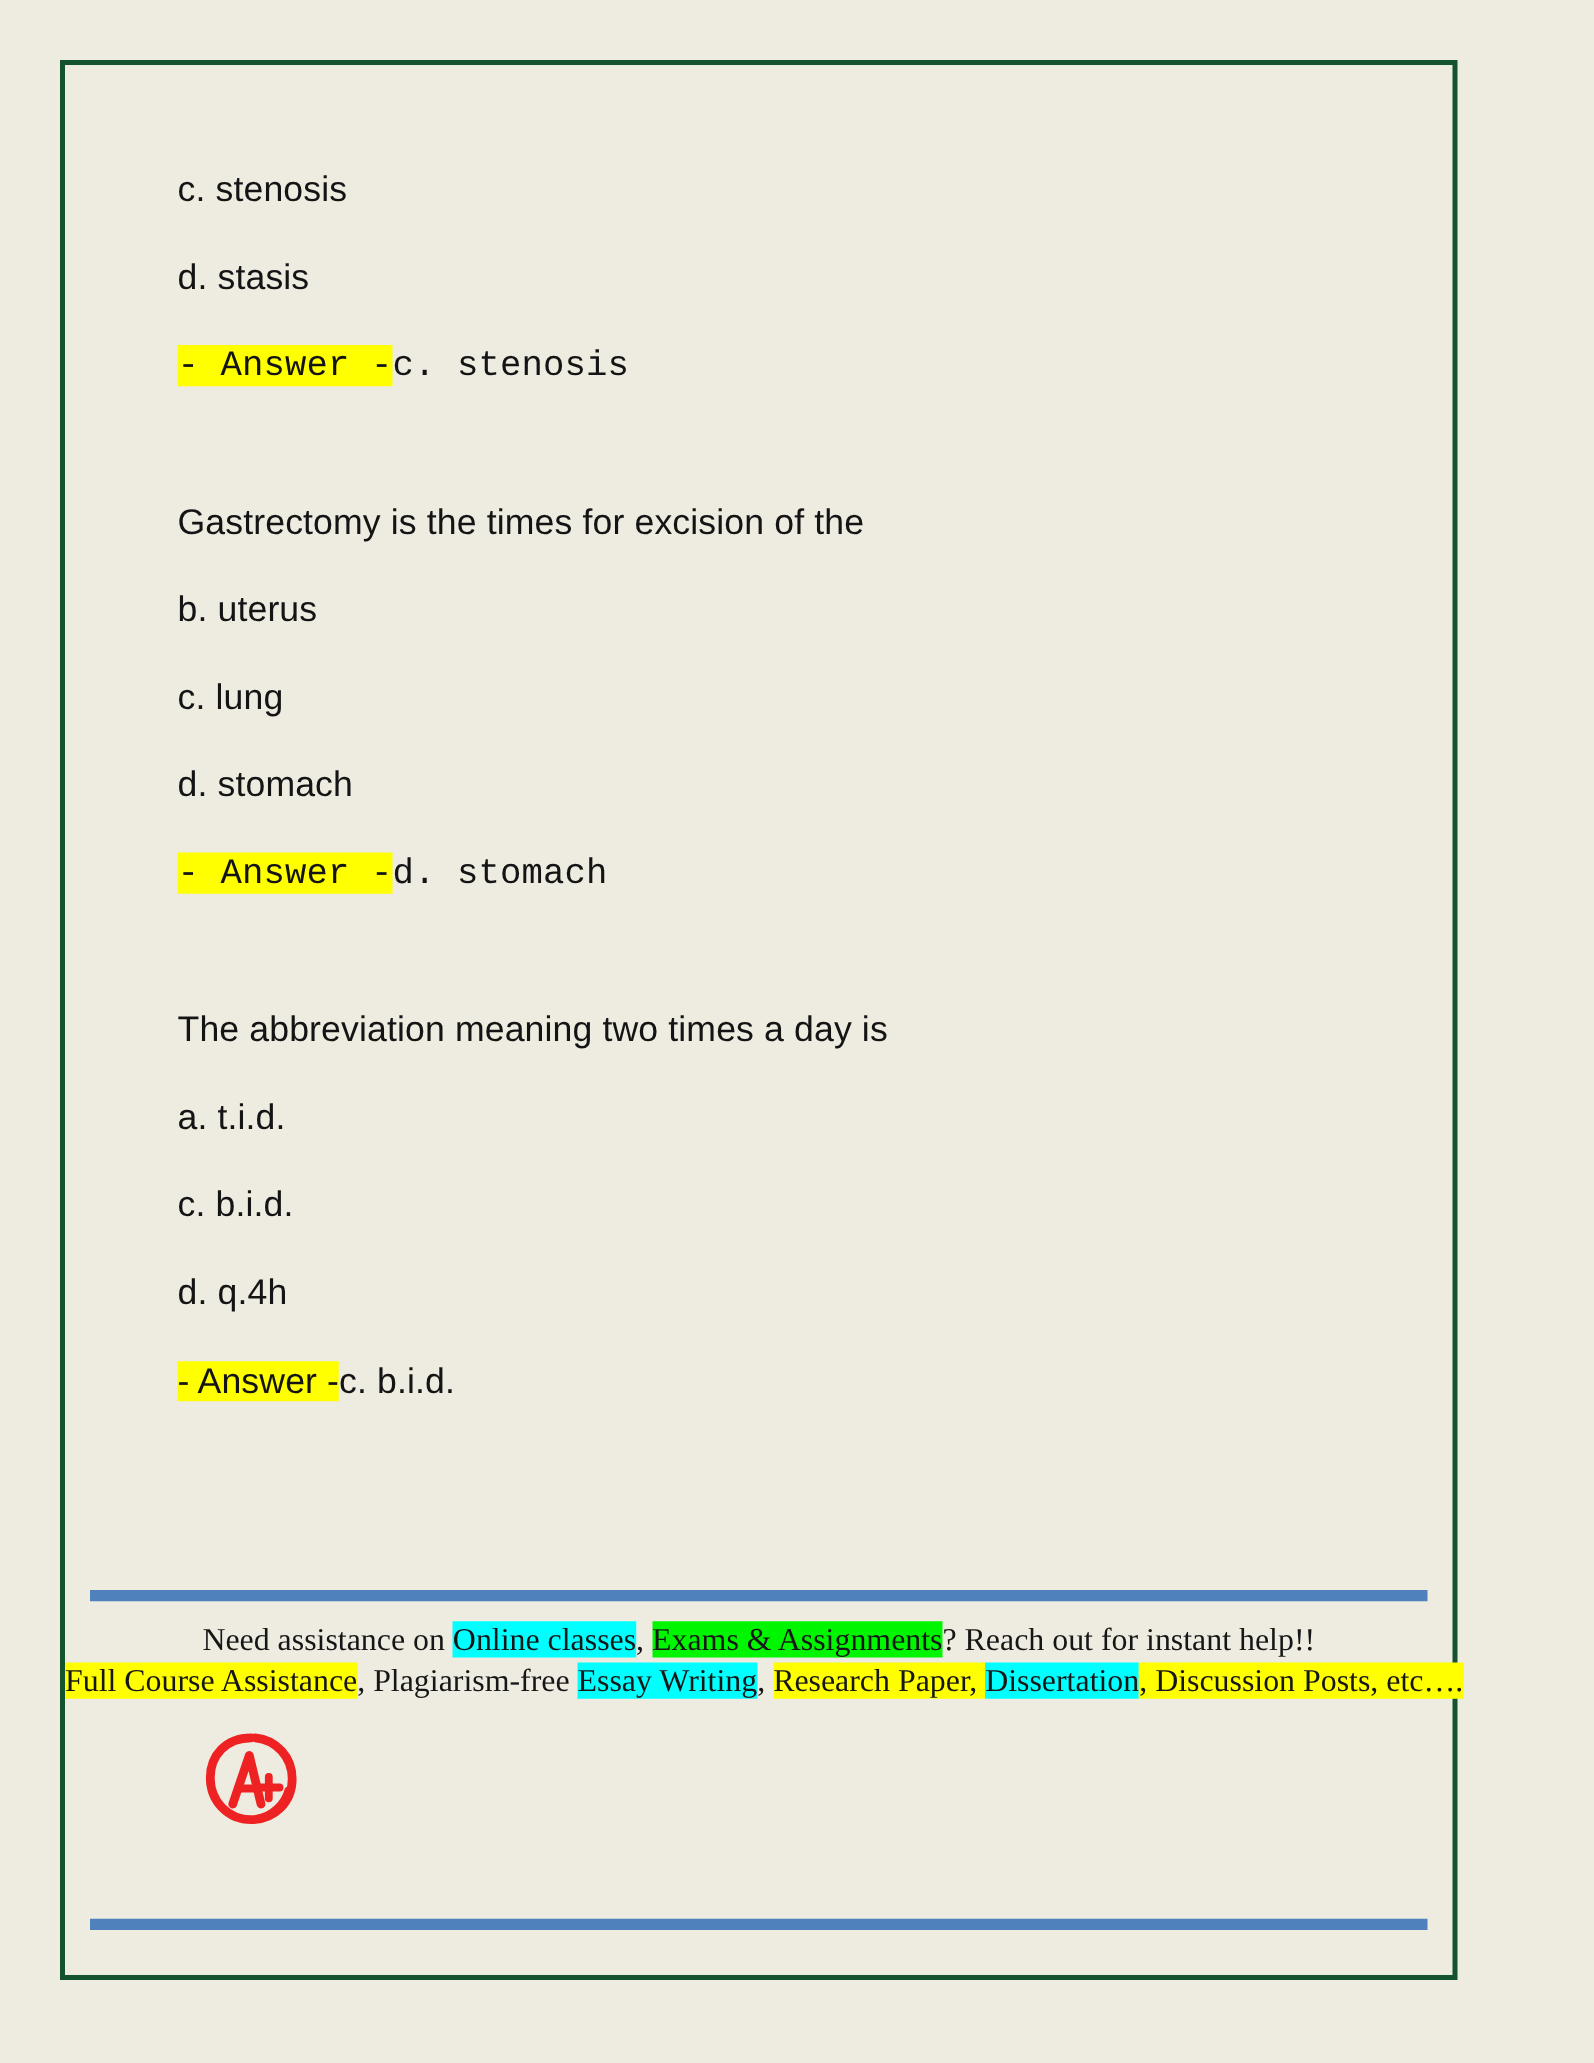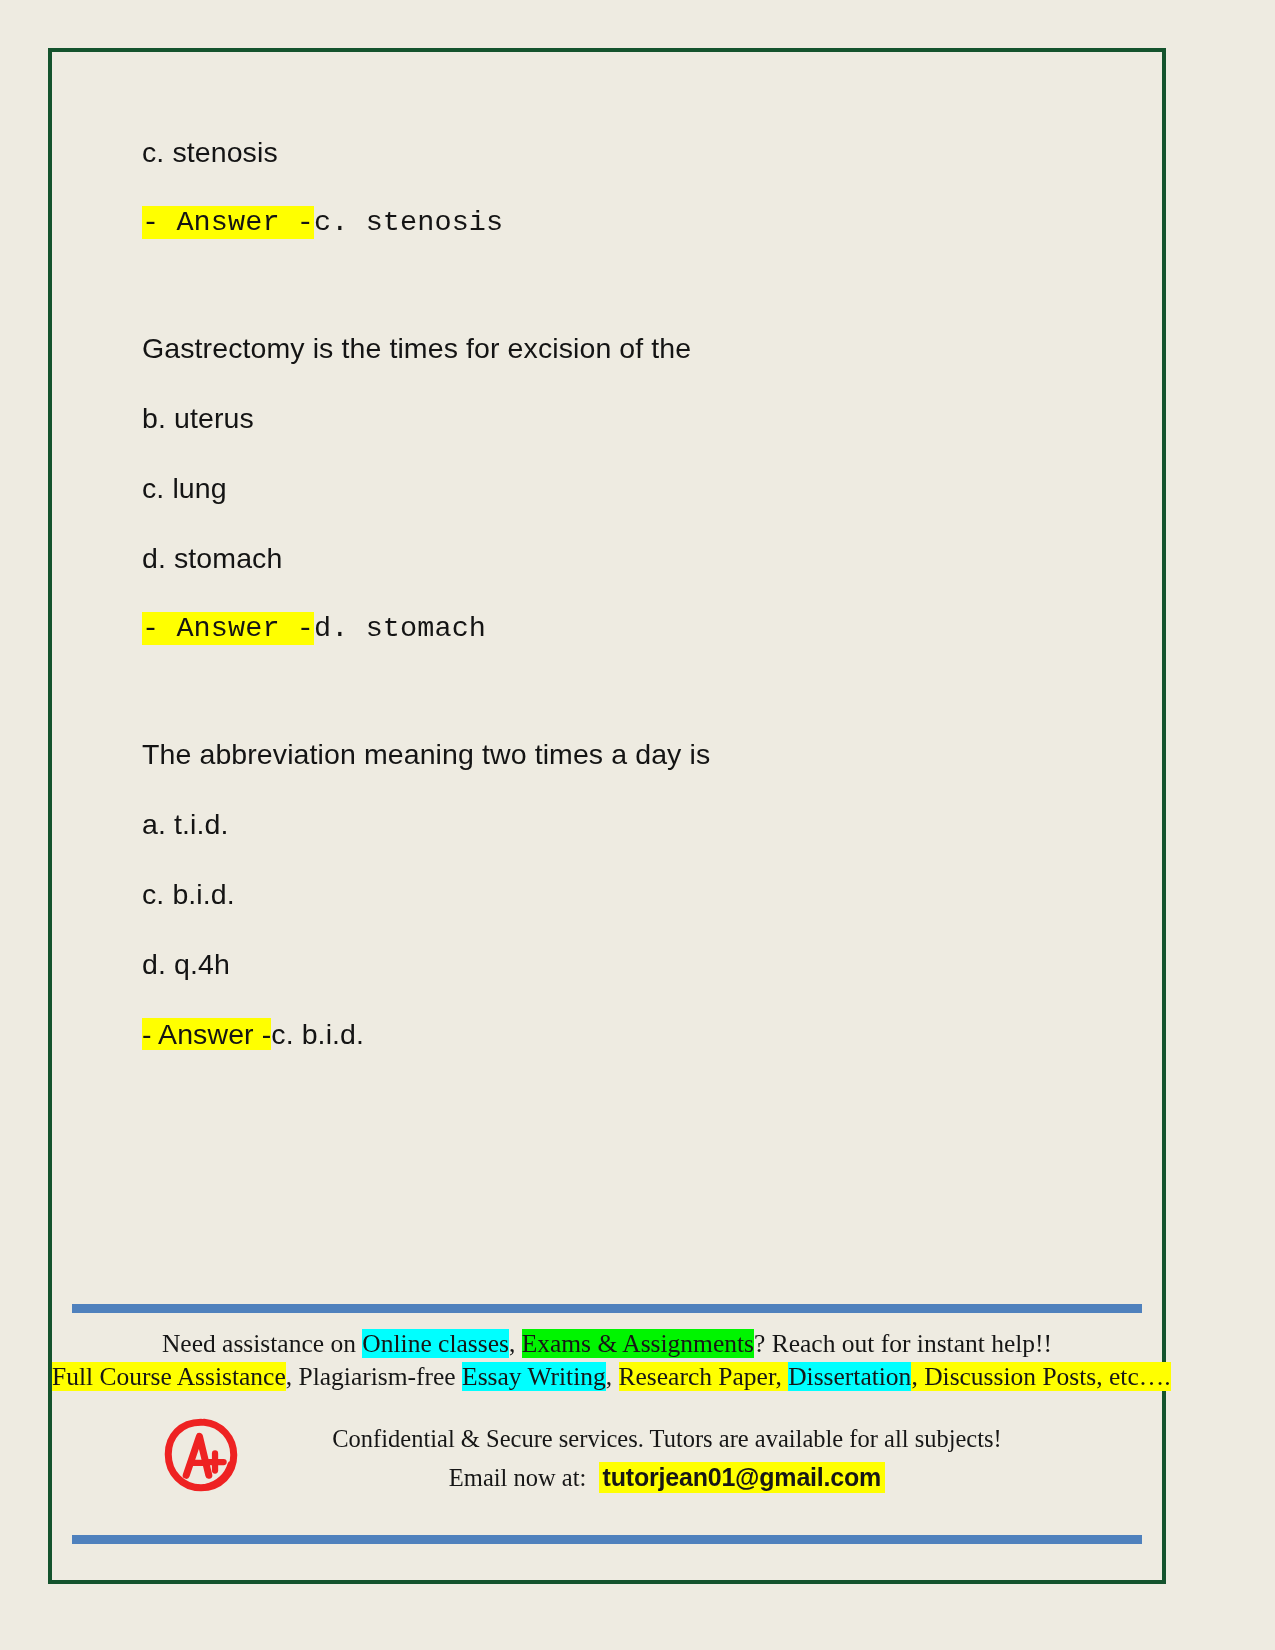--- a/index.html
+++ b/index.html
@@ -66,21 +66,21 @@
   .hl-green {
     background: #00f500;
   }
 
   
   .footer {
     position: absolute;
     left: 0;
     right: 0;
     bottom: 0;
-    height: 276px;
+    height: 308px;
   }
 
   .rule {
     position: absolute;
     left: 20px;
     right: 20px;
     height: 9px;
     background: #4f81bd;
   }
   .rule-top { top: 0px; }
@@ -161,20 +161,21 @@
 </head>
 <body>
 
 <div class="page-frame">
  <div class="page-inner">
 
   <div class="doc-body">
 
     <p class="qline"><span>c. stenosis</span></p>
 
+    <p class="qline"><span>d. stasis</span></p>
 
     <p class="qline block-gap"><span class="hl-yellow">- Answer -</span><span>c. stenosis</span></p>
 
     <p class="qline"><span>Gastrectomy is the times for excision of the</span></p>
 
 
     <p class="qline"><span>b. uterus</span></p>
 
     <p class="qline"><span>c. lung</span></p>
 
@@ -207,23 +208,19 @@
       <svg viewBox="0 0 100 100" xmlns="http://www.w3.org/2000/svg" aria-hidden="true">
         <path d="M50 8 C24 8 8 26 8 49 C8 73 26 92 50 92 C74 92 92 74 92 50 C92 28 76 10 54 8" fill="none" stroke="#ee2222" stroke-width="9" stroke-linecap="round"></path>
         <path d="M88 62 C84 76 72 88 56 91" fill="none" stroke="#ee2222" stroke-width="8" stroke-linecap="round"></path>
         <path d="M31 76 L48 26 L60 76" fill="none" stroke="#ee2222" stroke-width="9" stroke-linecap="round" stroke-linejoin="round"></path>
         <path d="M37 60 L55 60" fill="none" stroke="#ee2222" stroke-width="8" stroke-linecap="round"></path>
         <path d="M68 48 L68 70" fill="none" stroke="#ee2222" stroke-width="8" stroke-linecap="round"></path>
         <path d="M58 59 L79 59" fill="none" stroke="#ee2222" stroke-width="8" stroke-linecap="round"></path>
       </svg>
     </div>
 
-    <div class="promo-block2">
-      <div class="promo-line3 footer-serif">Confidential &amp; Secure services. Tutors are available for all subjects!</div>
-      <div class="promo-line4 footer-serif"><span>Email now at:</span><span>&nbsp; </span><span class="email-badge">tutorjean01@gmail.com</span></div>
-    </div>
 
     <div class="rule rule-bottom"></div>
 
   </div>
 
  </div>
 </div>
 
 </body></html>

